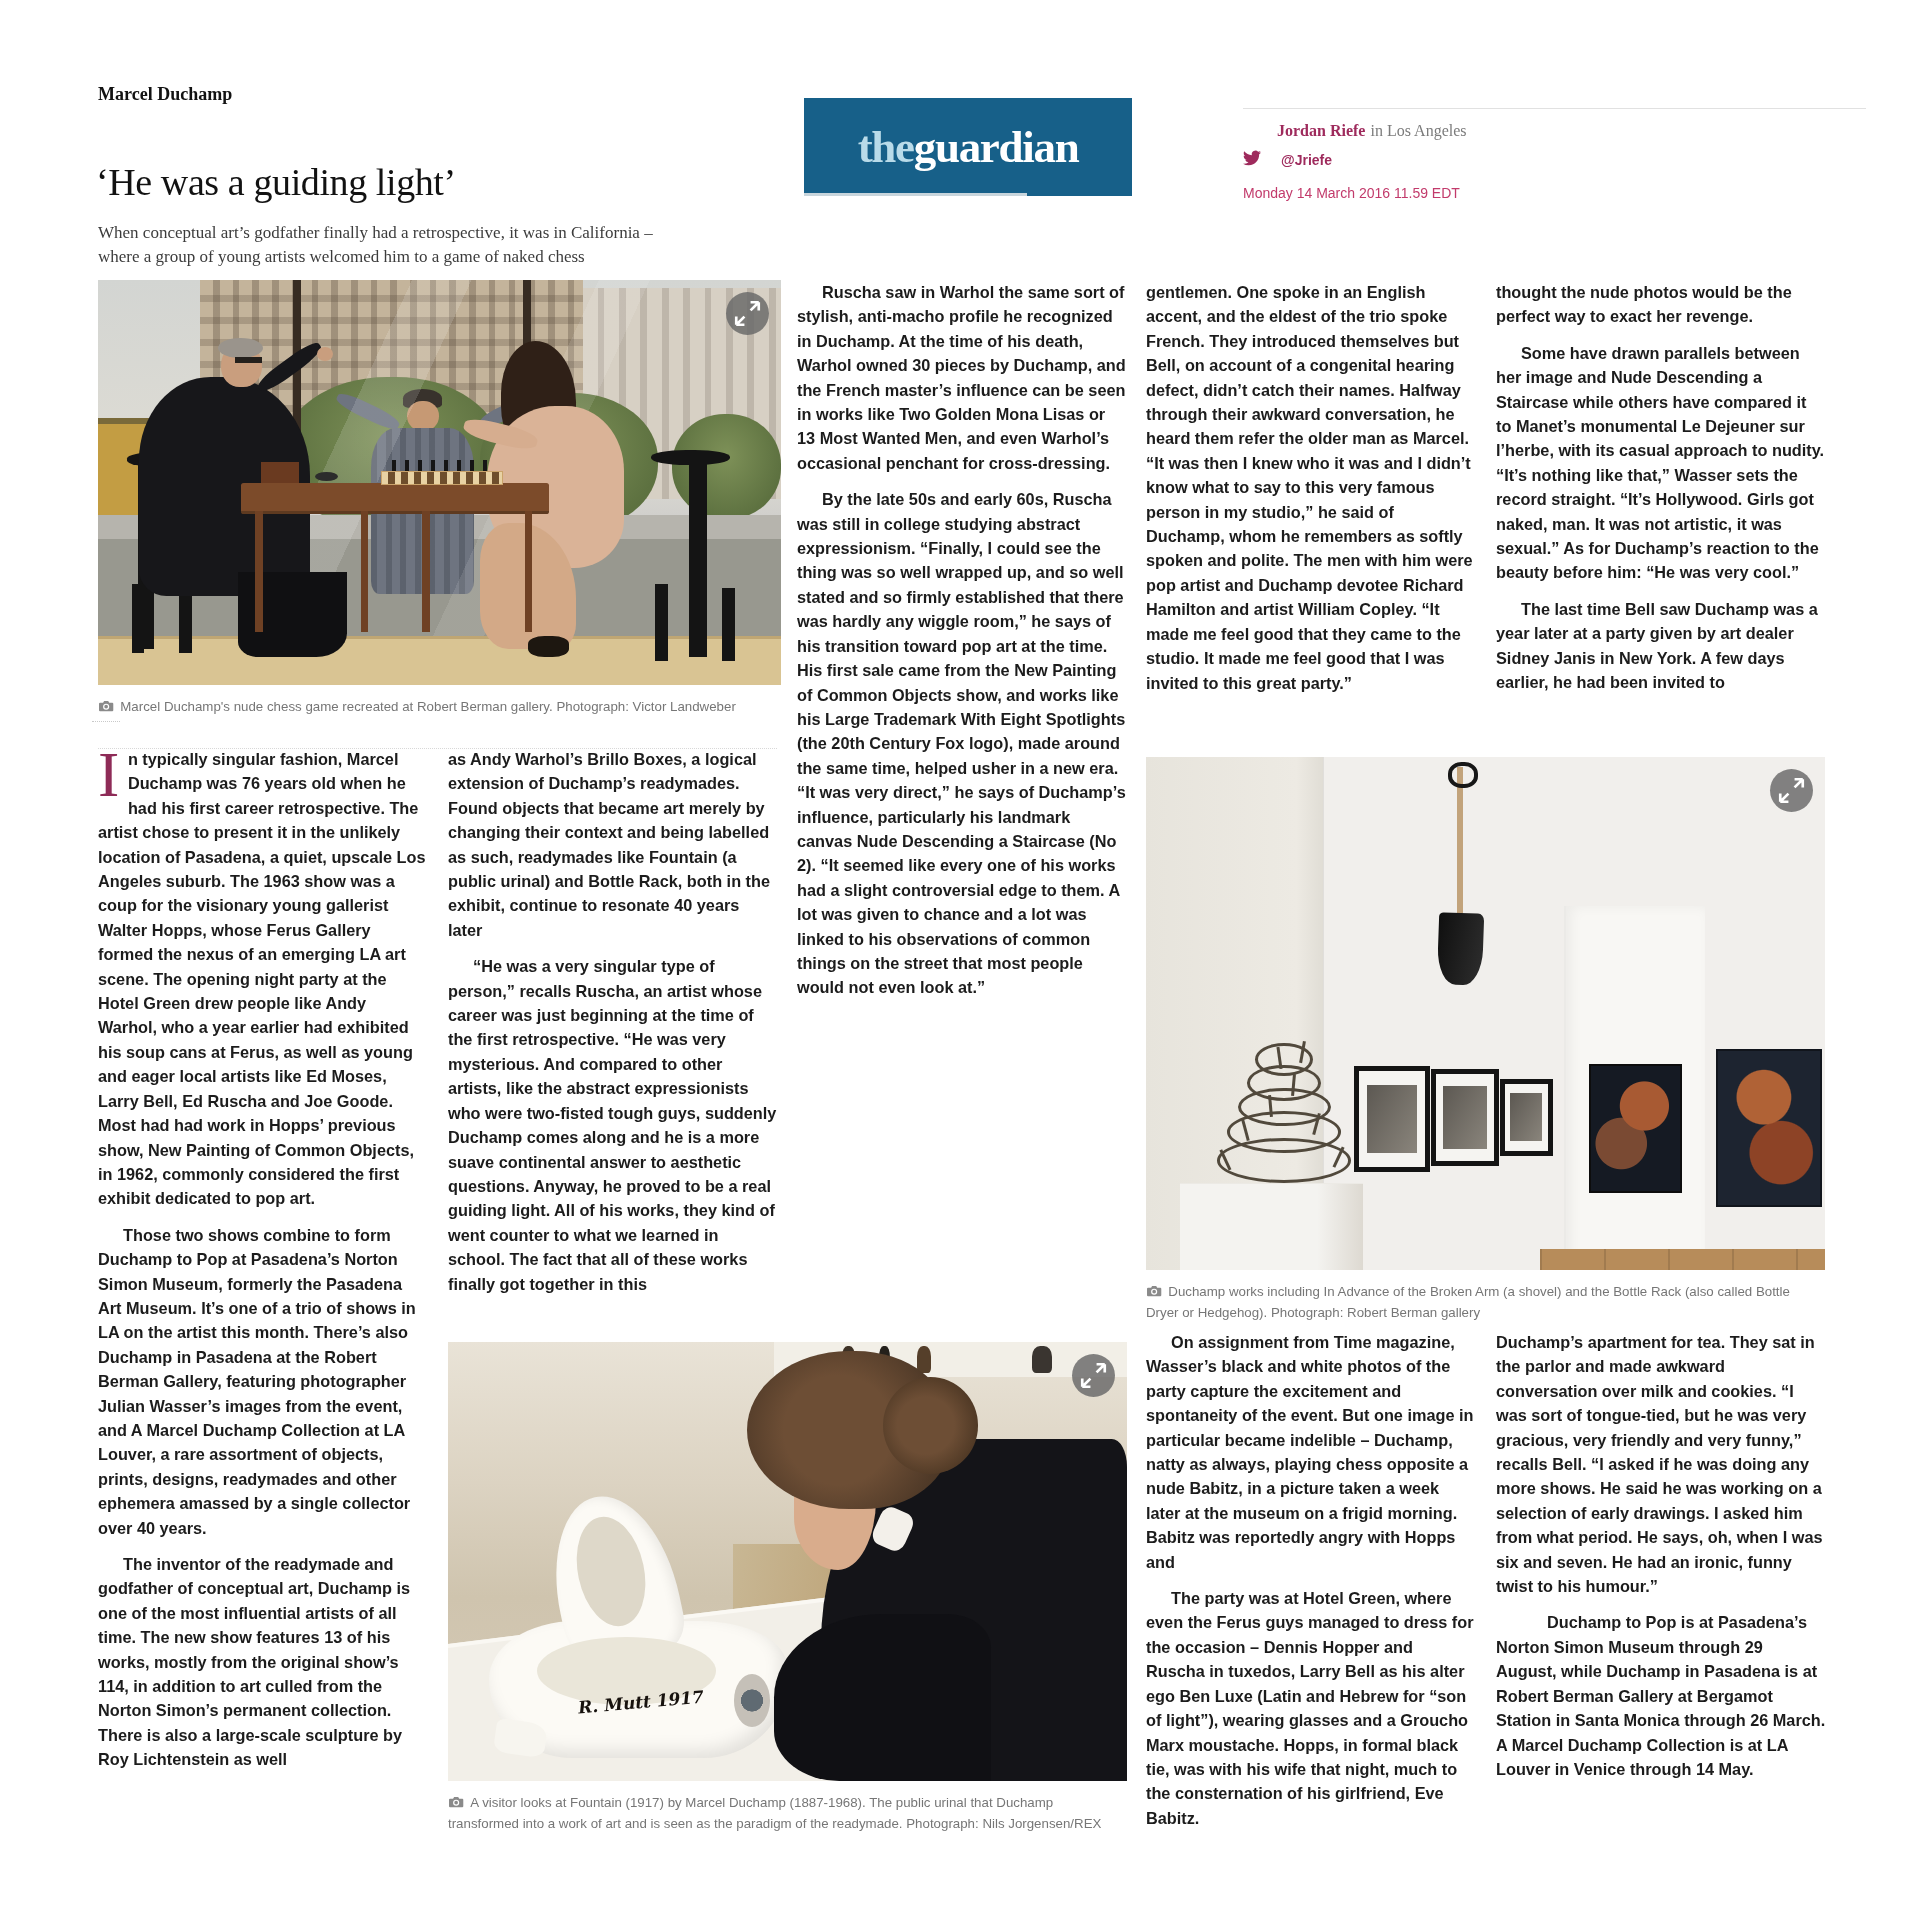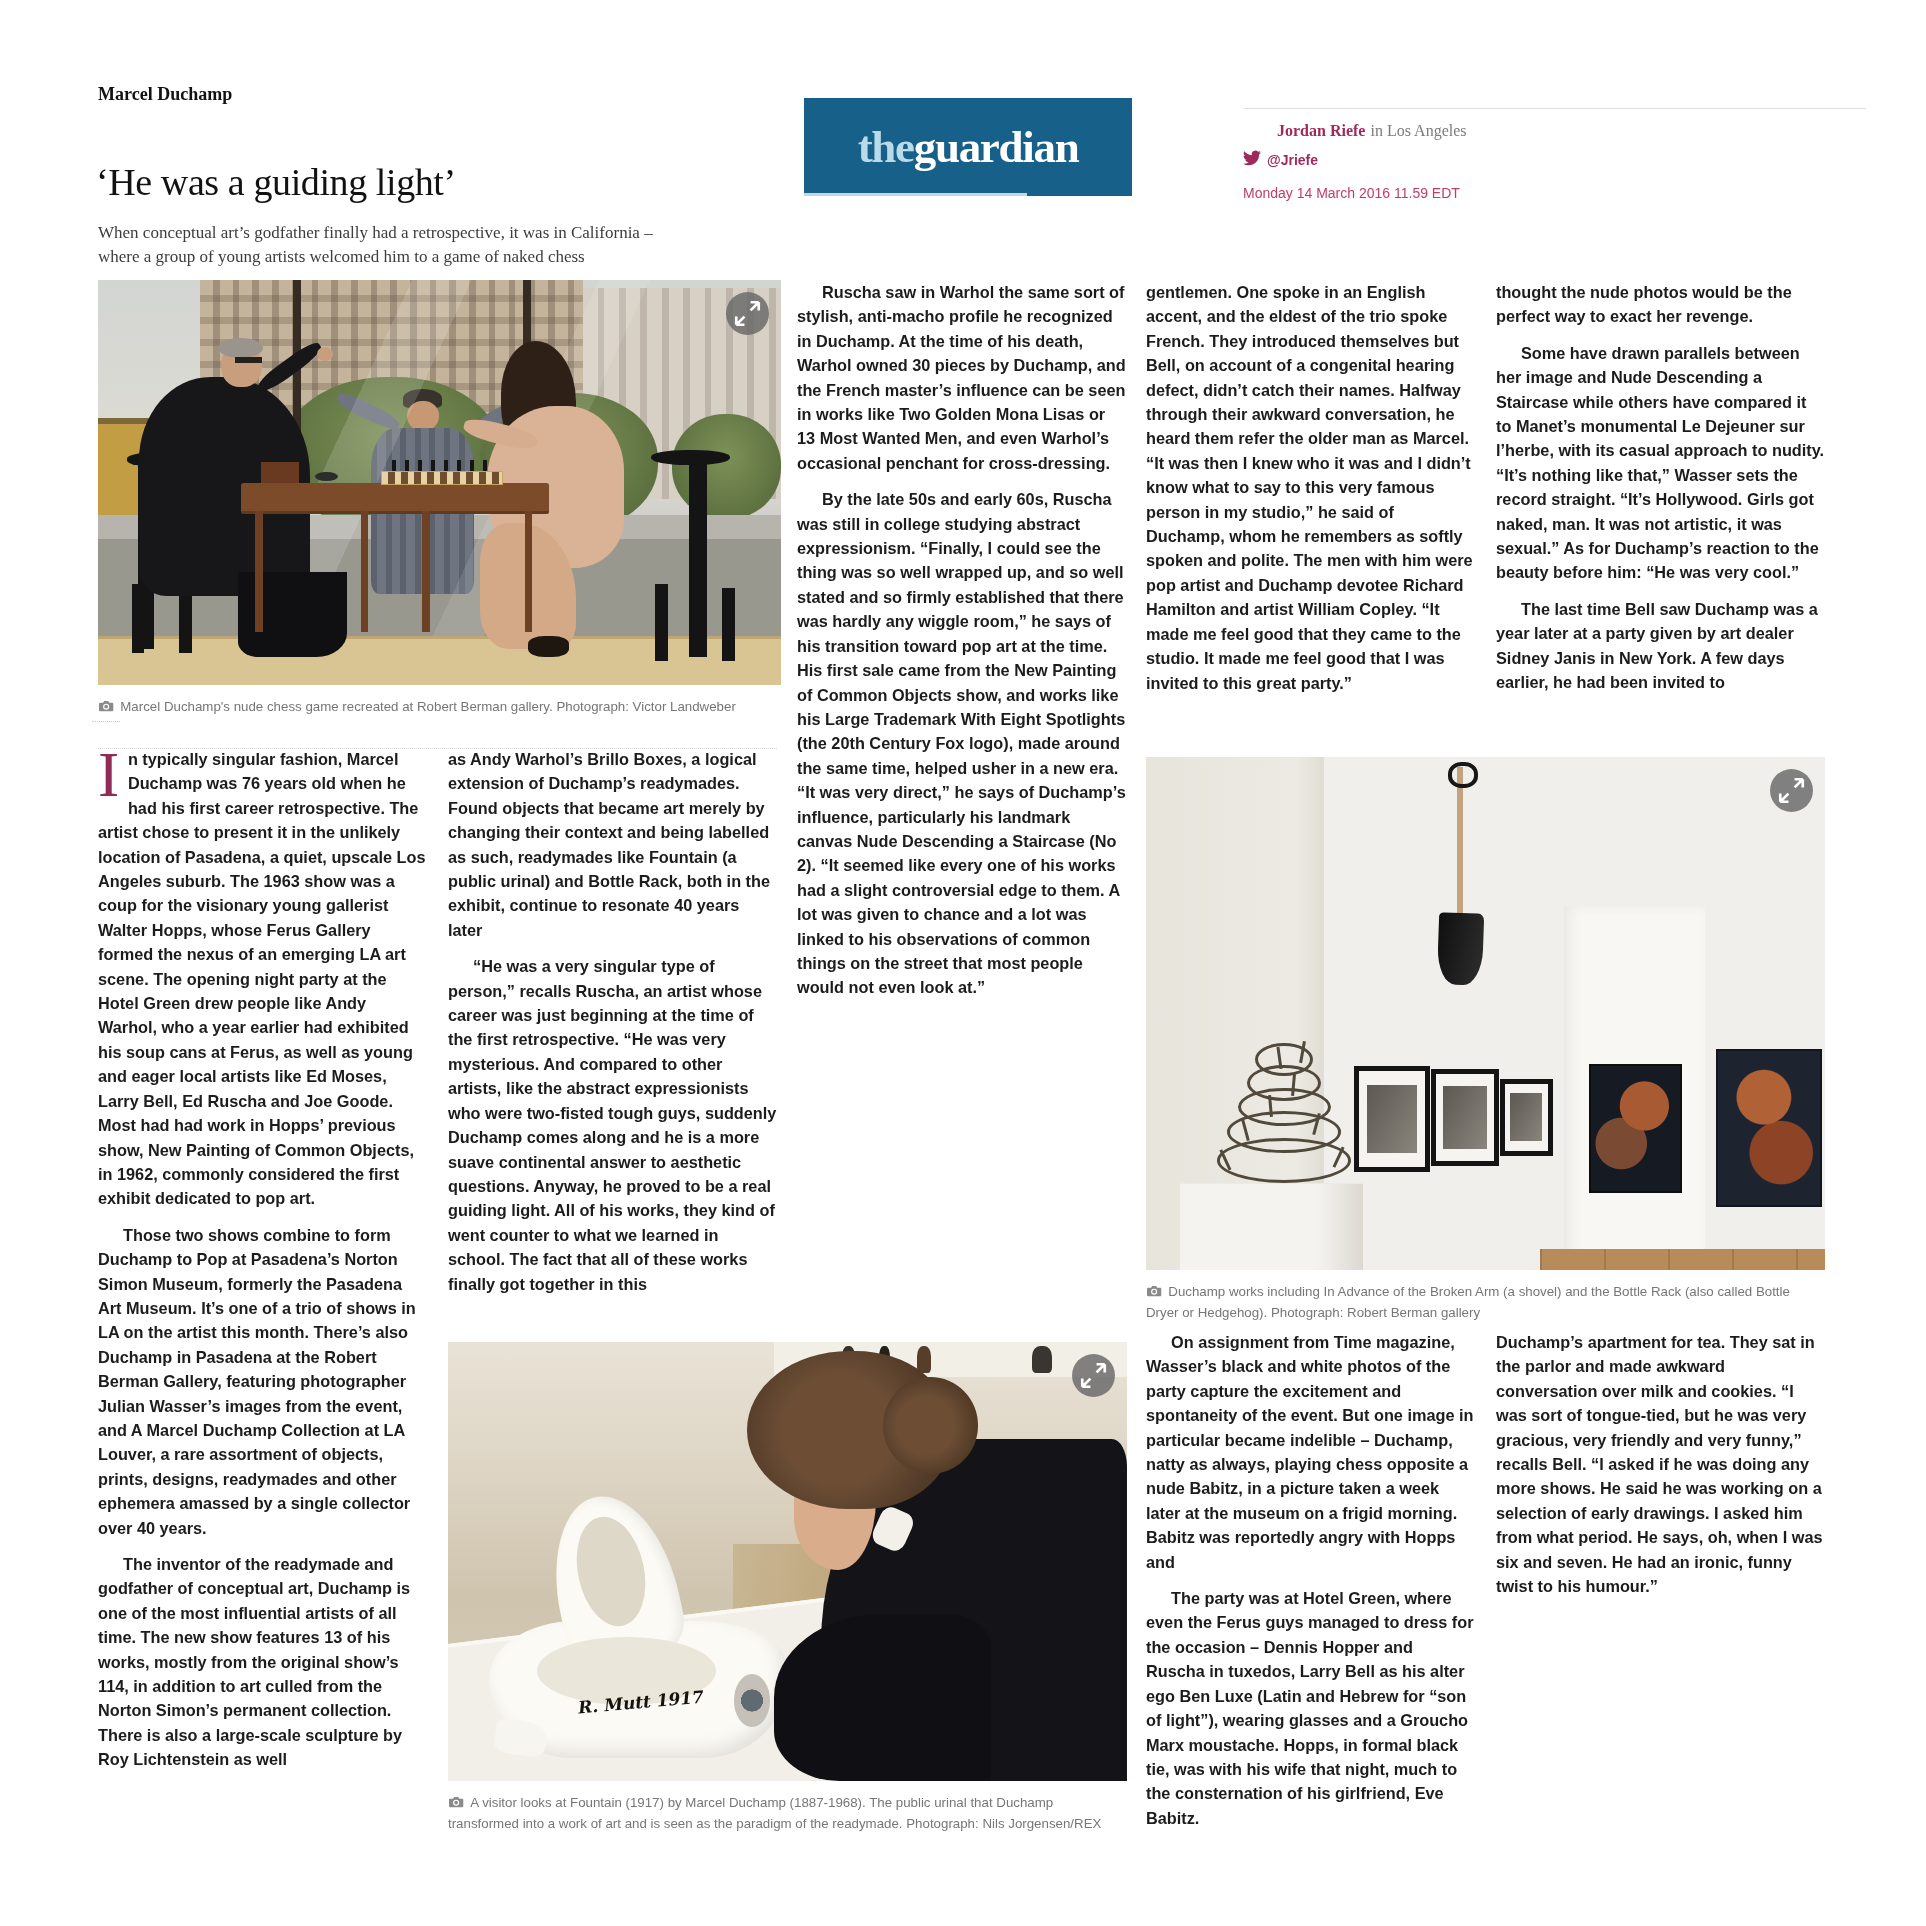--- a/index.html
+++ b/index.html
@@ -19,21 +19,21 @@
         display:flex;align-items:center;justify-content:center;
         font-family:"Liberation Serif",serif;font-weight:bold;font-size:45px;letter-spacing:-1.3px;}
   .logo-the{color:#b9dbe9;}
   .logo-guardian{color:#ffffff;}
   .logo-strip{position:absolute;left:0;bottom:0;width:68%;height:3.4px;background:#c8d5dc;}
 
   .byline{position:absolute;left:1243px;top:108px;width:623px;border-top:0.9px solid #e1e1e1;}
   .byline-row1{margin-top:13px;font-family:"Liberation Serif",serif;font-size:16px;margin-left:34px;}
   .byline-author{color:#9e2a5c;font-weight:bold;text-decoration:none;}
   .byline-loc{color:#7b7b7b;margin-left:5.1px;}
-  .byline-row2{margin-top:9.4px;font-size:14px;color:#9e2a5c;font-weight:bold;display:flex;align-items:center;gap:6px;}
+  .byline-row2{margin-top:9.4px;font-size:14px;color:#9e2a5c;font-weight:bold;display:flex;align-items:center;gap:20px;}
   .byline-date{margin-top:14.6px;font-size:14px;color:#c23a6b;}
 
   
   figure{margin:0;padding:0;position:absolute;overflow:hidden;}
   figure div{position:absolute;}
   .expand{position:absolute;top:11px;right:11px;width:45px;height:45px;cursor:pointer;}
   .caption{position:absolute;font-size:13.3px;line-height:19px;color:#767676;}
   .cam{display:inline-block;vertical-align:-1.7px;margin-right:6px;}
 
   .dot-short{position:absolute;left:92px;top:721px;width:28px;border-top:1.3px dotted #c9c9c9;}
@@ -297,20 +297,21 @@
       <p class="flow">thought the nude photos would be the perfect way to exact her revenge.</p>
       <p class="indent">Some have drawn parallels between her image and Nude Descending a Staircase while others have compared it to Manet’s monumental Le Dejeuner sur l’herbe, with its casual approach to nudity. “It’s nothing like that,” Wasser sets the record straight. “It’s Hollywood. Girls got naked, man. It was not artistic, it was sexual.” As for Duchamp’s reaction to the beauty before him: “He was very cool.”</p>
       <p class="indent">The last time Bell saw Duchamp was a year later at a party given by art dealer Sidney Janis in New York. A few days earlier, he had been invited to</p>
     </div>
   <div class="colblock" style="left:1146px;top:1330px;">
       <p class="indent">On assignment from Time magazine, Wasser’s black and white photos of the party capture the excitement and spontaneity of the event. But one image in particular became indelible – Duchamp, natty as always, playing chess opposite a nude Babitz, in a picture taken a week later at the museum on a frigid morning. Babitz was reportedly angry with Hopps and</p>
       <p class="indent">The party was at Hotel Green, where even the Ferus guys managed to dress for the occasion – Dennis Hopper and Ruscha in tuxedos, Larry Bell as his alter ego Ben Luxe (Latin and Hebrew for “son of light”), wearing glasses and a Groucho Marx moustache. Hopps, in formal black tie, was with his wife that night, much to the consternation of his girlfriend, Eve Babitz.</p>
     </div>
   <div class="colblock" style="left:1496px;top:1330px;">
       <p class="flow">Duchamp’s apartment for tea. They sat in the parlor and made awkward conversation over milk and cookies. “I was sort of tongue-tied, but he was very gracious, very friendly and very funny,” recalls Bell. “I asked if he was doing any more shows. He said he was working on a selection of early drawings. I asked him from what period. He says, oh, when I was six and seven. He had an ironic, funny twist to his humour.”</p>
+      <p class="listing">Duchamp to Pop is at Pasadena’s Norton Simon Museum through 29 August, while Duchamp in Pasadena is at Robert Berman Gallery at Bergamot Station in Santa Monica through 26 March. A Marcel Duchamp Collection is at LA Louver in Venice through 14 May.</p>
     </div>
 
   <figure class="gp">
     <div class="gp-leftwall"></div>
     <div class="gp-corner"></div>
     <div class="gp-handle"></div>
     <div class="gp-grip"></div>
     <div class="gp-blade"></div>
     <div class="gp-frame gp-f1">
         <div class="gp-ph"></div>

